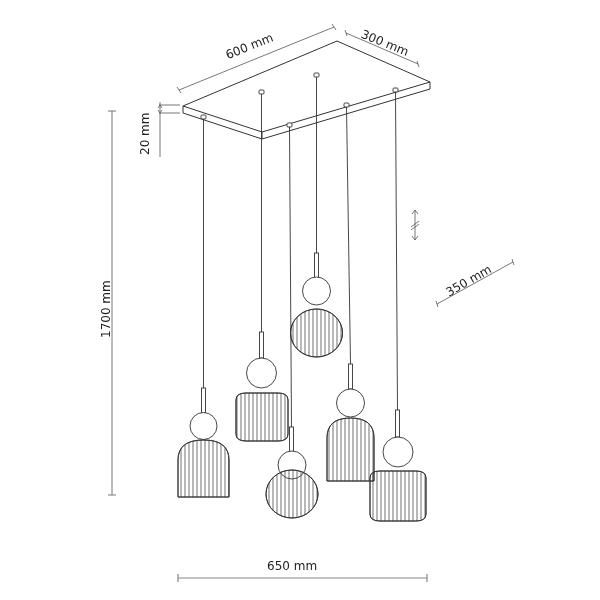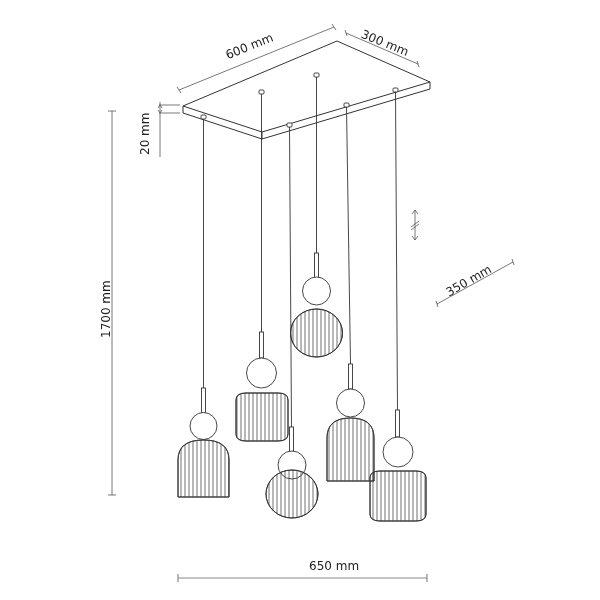--- a/index.html
+++ b/index.html
@@ -4,21 +4,21 @@
 <style>
   html,body{margin:0;padding:0;background:#ffffff;}
   body{width:600px;height:600px;position:relative;overflow:hidden;font-family:"DejaVu Sans","Liberation Sans",sans-serif;}
   #stage{position:absolute;left:0;top:0;width:600px;height:600px;}
   .lbl{position:absolute;font-size:12px;color:#222;white-space:nowrap;line-height:1;}
   .rot-600{left:224px;top:50px;transform:rotate(-22deg);transform-origin:left top;}
   .rot-300{left:364px;top:28px;transform:rotate(22deg);transform-origin:left top;}
   .rot-350{left:444px;top:288px;transform:rotate(-30deg);transform-origin:left top;}
   .rot-20{left:139px;top:155px;transform:rotate(-90deg);transform-origin:left top;}
   .rot-1700{left:100px;top:338px;transform:rotate(-90deg);transform-origin:left top;}
-  .lbl-650{left:267px;top:560px;margin-left:42px;}
+  .lbl-650{left:267px;top:560px;}
 </style>
 </head>
 <body>
 
 <div id="stage">
 <svg width="600" height="600" viewBox="0 0 600 600" xmlns="http://www.w3.org/2000/svg">
   <defs>
 
     <pattern id="ribs" x="0" y="0" width="4" height="10" patternUnits="userSpaceOnUse">
       <line x1="1" y1="0" x2="1" y2="10" stroke="#333" stroke-width="0.7"></line>

